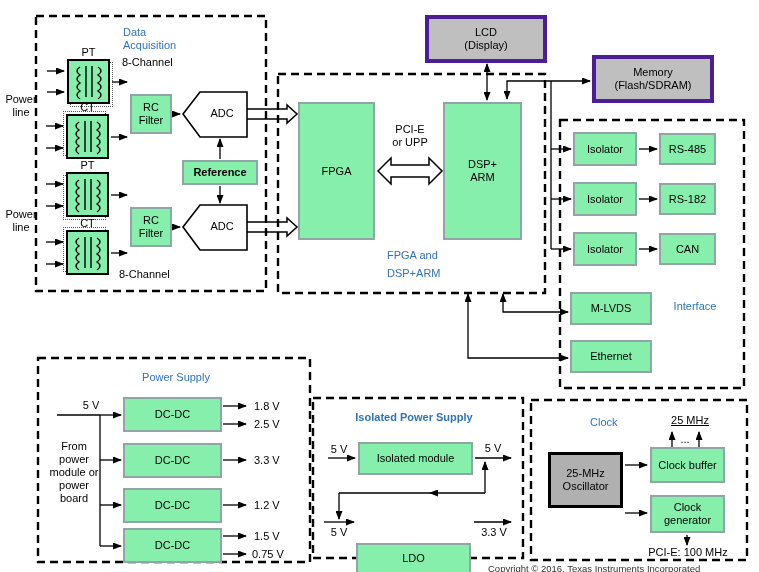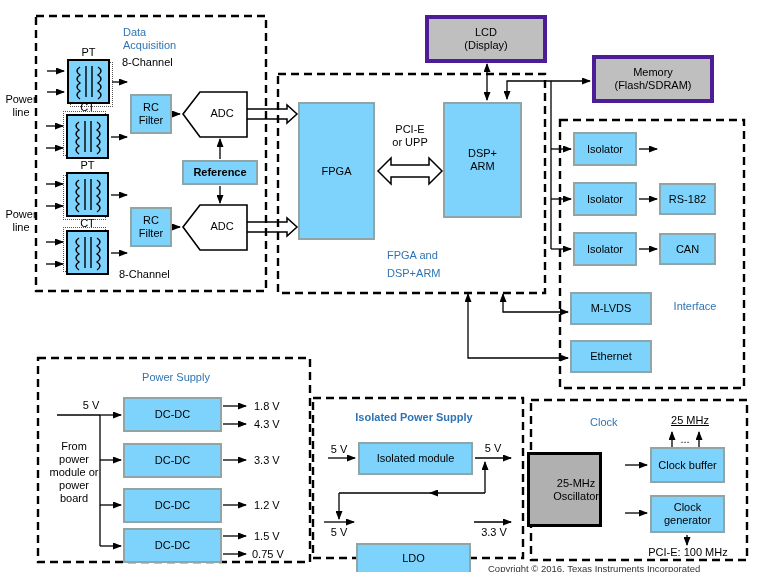--- a/index.html
+++ b/index.html
@@ -1,19 +1,19 @@
 <!DOCTYPE html>
 <html><head>
 <meta charset="utf-8">
 <style>
   html,body{margin:0;padding:0;background:#fff;}
   #canvas{position:relative;width:759px;height:572px;background:#fff;overflow:hidden;
           font-family:"Liberation Sans", sans-serif;color:#000;}
   .box{position:absolute;box-sizing:border-box;display:flex;align-items:center;justify-content:center;
-       text-align:center;font-size:11px;line-height:13px;white-space:pre-line;z-index:4;background:#7dd3fc;}
+       text-align:center;font-size:11px;line-height:13px;white-space:pre-line;z-index:4;background:#86efac;}
   .teal{border:2px solid #8FA5A6;}
   .gray{border:4px solid #4c1d95;background:#BFBFBF;}
   .osc{border:3px solid #000;background:#B0B0B0;}
   .trans{border:2px solid #000;z-index:2;}
   .shadow{position:absolute;box-sizing:border-box;border:1px dotted #555;z-index:1;}
   .lbl{position:absolute;font-size:11px;line-height:13px;white-space:pre-line;text-align:center;z-index:5;}
   .left{text-align:left;}
   .blue{color:#2E74B5;}
   .tall{line-height:18px;}
   #wires{position:absolute;left:0;top:0;z-index:3;}
@@ -149,46 +149,47 @@
       <path d="M687,535 V545" marker-end="url(#ah)"></path>
     </g>
   </svg>
 
   <div class="box gray" style="left:425px;top:15px;width:122px;height:48px;"><span>LCD
 (Display)</span></div>
   <div class="box gray" style="left:592px;top:55px;width:122px;height:48px;"><span>Memory
 (Flash/SDRAM)</span></div>
 
   <div class="box teal" style="left: 298px; top: 102px; width: 77px; height: 138px; border-color: rgb(143, 165, 166);"><span>FPGA</span></div>
-  <div class="box teal" style="left: 443px; top: 102px; width: 79px; height: 116px; border-color: rgb(143, 165, 166);"><span>DSP+
+  <div class="box teal" style="left: 443px; top: 102px; width: 79px; height: 138px; border-color: rgb(143, 165, 166);"><span>DSP+
 ARM</span></div>
 
   <div class="box teal" style="left: 130px; top: 94px; width: 42px; height: 40px; border-color: rgb(143, 165, 166);"><span>RC
 Filter</span></div>
   <div class="box teal" style="left: 130px; top: 207px; width: 42px; height: 40px; border-color: rgb(143, 165, 166);"><span>RC
 Filter</span></div>
   <div class="box teal" style="left: 182px; top: 160px; width: 76px; height: 25px; border-color: rgb(143, 165, 166); font-weight: bold;"><span>Reference</span></div>
 
   <div class="box teal" style="left: 573px; top: 132px; width: 64px; height: 34px; border-color: rgb(143, 165, 166);"><span>Isolator</span></div>
   <div class="box teal" style="left: 573px; top: 182px; width: 64px; height: 34px; border-color: rgb(143, 165, 166);"><span>Isolator</span></div>
   <div class="box teal" style="left: 573px; top: 232px; width: 64px; height: 34px; border-color: rgb(143, 165, 166);"><span>Isolator</span></div>
+  <div class="box teal" style="left: 659px; top: 133px; width: 57px; height: 32px; border-color: rgb(143, 165, 166);"><span>RS-485</span></div>
   <div class="box teal" style="left: 659px; top: 183px; width: 57px; height: 32px; border-color: rgb(143, 165, 166);"><span>RS-182</span></div>
   <div class="box teal" style="left: 659px; top: 233px; width: 57px; height: 32px; border-color: rgb(143, 165, 166);"><span>CAN</span></div>
   <div class="box teal" style="left: 570px; top: 292px; width: 82px; height: 33px; border-color: rgb(143, 165, 166);"><span>M-LVDS</span></div>
   <div class="box teal" style="left: 570px; top: 340px; width: 82px; height: 33px; border-color: rgb(143, 165, 166); align-items: center;"><span>Ethernet</span></div>
 
   <div class="box teal" style="left: 123px; top: 397px; width: 99px; height: 35px; border-color: rgb(143, 165, 166);"><span>DC-DC</span></div>
   <div class="box teal" style="left: 123px; top: 443px; width: 99px; height: 35px; border-color: rgb(143, 165, 166);"><span>DC-DC</span></div>
   <div class="box teal" style="left: 123px; top: 488px; width: 99px; height: 35px; border-color: rgb(143, 165, 166);"><span>DC-DC</span></div>
   <div class="box teal" style="left: 123px; top: 528px; width: 99px; height: 35px; border-color: rgb(143, 165, 166);"><span>DC-DC</span></div>
 
   <div class="box teal" style="left: 358px; top: 442px; width: 115px; height: 33px; border-color: rgb(143, 165, 166);"><span>Isolated module</span></div>
   <div class="box teal" style="left: 356px; top: 507px; width: 115px; height: 31px; border-color: rgb(143, 165, 166); margin-top: 36px;"><span>LDO</span></div>
 
-  <div class="box osc" style="left:527px;top:452px;width:75px;height:75px;justify-content:flex-end;"><span>25-MHz
+  <div class="box osc" style="left:548px;top:452px;width:75px;height:56px;"><span>25-MHz
 Oscillator</span></div>
   <div class="box teal" style="left: 650px; top: 447px; width: 75px; height: 36px; border-color: rgb(143, 165, 166);"><span>Clock buffer</span></div>
   <div class="box teal" style="left: 650px; top: 495px; width: 75px; height: 38px; border-color: rgb(143, 165, 166);"><span>Clock
 generator</span></div>
 
   <div class="lbl blue left" style="left: 123px; top: 26px; width: 80px; color: rgb(46, 116, 181);">Data
 Acquisition</div>
   <div class="lbl left" style="left:122px;top:56px;width:64px;">8-Channel</div>
   <div class="lbl left" style="left:119px;top:268px;width:64px;">8-Channel</div>
   <div class="lbl" style="left:67px;top:46px;width:43px;">PT</div>
@@ -210,21 +211,21 @@
   <div class="lbl blue" style="left: 660px; top: 300px; width: 70px; color: rgb(46, 116, 181);">Interface</div>
 
   <div class="lbl blue" style="left: 121px; top: 371px; width: 110px; color: rgb(46, 116, 181);">Power Supply</div>
   <div class="lbl" style="left:76px;top:399px;width:30px;">5 V</div>
   <div class="lbl" style="left:40px;top:440px;width:68px;">From
 power
 module or
 power
 board</div>
   <div class="lbl left" style="left:254px;top:400px;width:44px;">1.8 V</div>
-  <div class="lbl left" style="left:254px;top:418px;width:44px;">4.3 V</div>
+  <div class="lbl left" style="left:254px;top:418px;width:44px;">2.5 V</div>
   <div class="lbl left" style="left:254px;top:454px;width:44px;">3.3 V</div>
   <div class="lbl left" style="left:254px;top:499px;width:44px;">1.2 V</div>
   <div class="lbl left" style="left:254px;top:530px;width:44px;">1.5 V</div>
   <div class="lbl left" style="left:252px;top:548px;width:48px;">0.75 V</div>
 
   <div class="lbl blue" style="left: 349px; top: 411px; width: 130px; color: rgb(46, 116, 181); font-weight: bold;">Isolated Power Supply</div>
   <div class="lbl" style="left:325px;top:443px;width:28px;">5 V</div>
   <div class="lbl" style="left:479px;top:442px;width:28px;">5 V</div>
   <div class="lbl" style="left:325px;top:526px;width:28px;">5 V</div>
   <div class="lbl" style="left:472px;top:526px;width:44px;">3.3 V</div>

